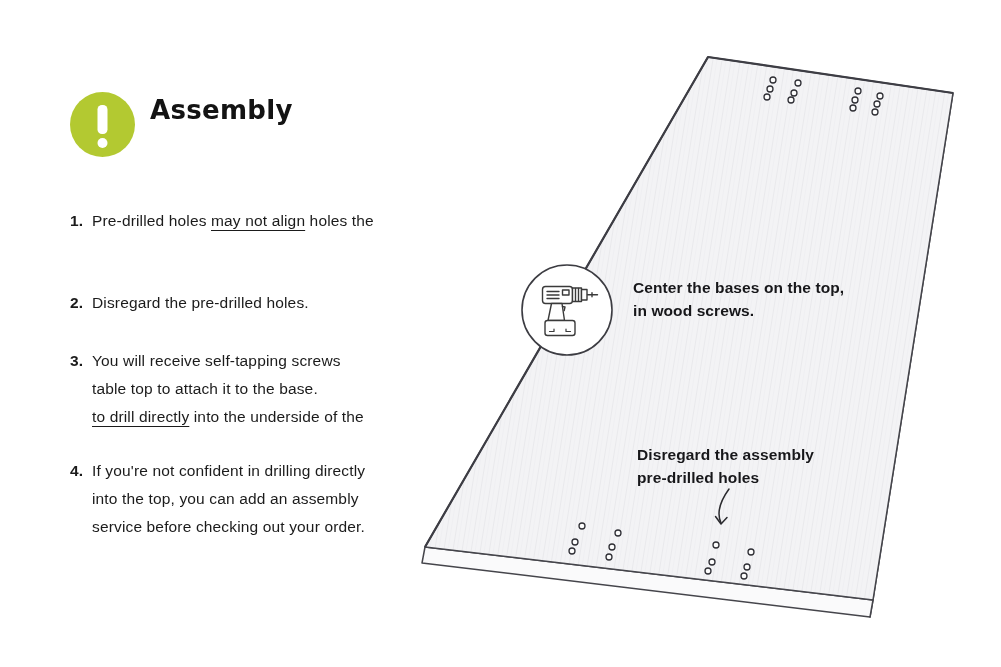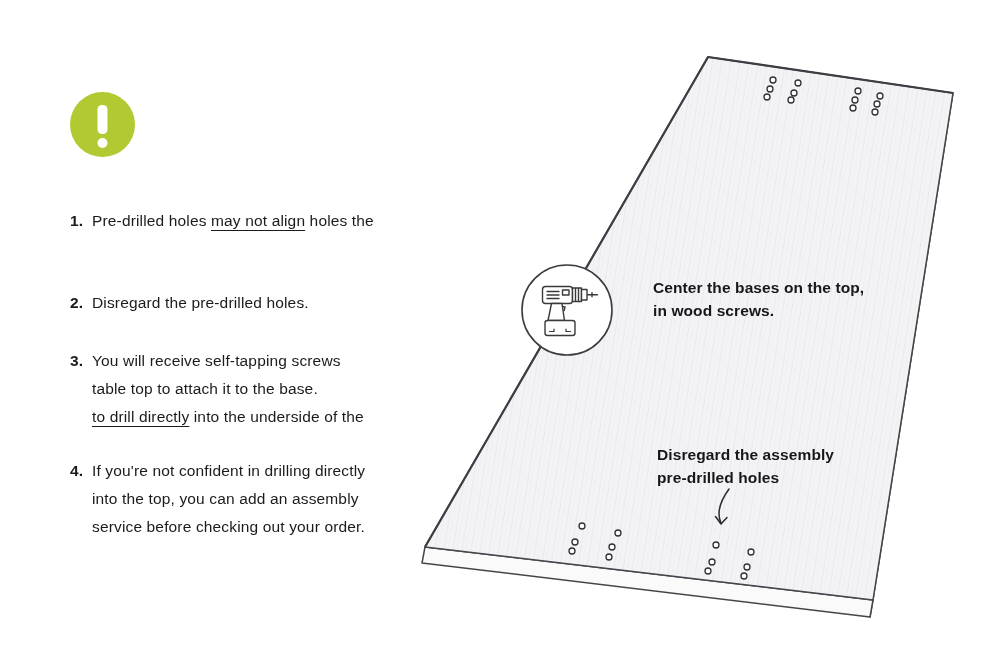--- a/index.html
+++ b/index.html
@@ -30,21 +30,21 @@
   }
   .note .txt{flex:1;}
   .note .u{
     text-decoration:underline;
     text-underline-offset:3.5px;
     text-decoration-thickness:1.3px;
   }
   
   .board-note{
     font-weight:700;font-size:15.5px;line-height:22.5px;
-    letter-spacing:.1px;color:#17171a;margin-left:20px;
+    letter-spacing:.1px;color:#17171a;
   }
   #note-center{left:633px;top:277px;}
   #note-disregard{left:637px;top:444px;}
   svg{position:absolute;left:0;top:0;}
 </style>
 </head>
 <body>
 
 <svg width="1001" height="667" viewBox="0 0 1001 667">
   <defs>
@@ -126,20 +126,21 @@
   </g>
 </svg>
 
 <svg id="badge" class="abs" width="65" height="65" viewBox="0 0 65 65">
   <circle cx="32.5" cy="32.5" r="32.5" fill="#b3c931"></circle>
   <rect x="27.5" y="13" width="10" height="29" rx="4.5" fill="#ffffff"></rect>
   <circle cx="32.5" cy="51" r="5" fill="#ffffff"></circle>
 </svg>
 
 <div id="title" class="abs">
+  <div>Assembly</div>
 </div>
 
 <div id="notes">
     <div class="note abs" style="top: 207px;">
       <span class="num">1.</span>
       <div class="txt">
         <div><span>Pre-drilled holes </span><span class="u">may not align</span><span> holes the</span></div>
       </div>
     </div>
     <div class="note abs" style="top: 289px;">

